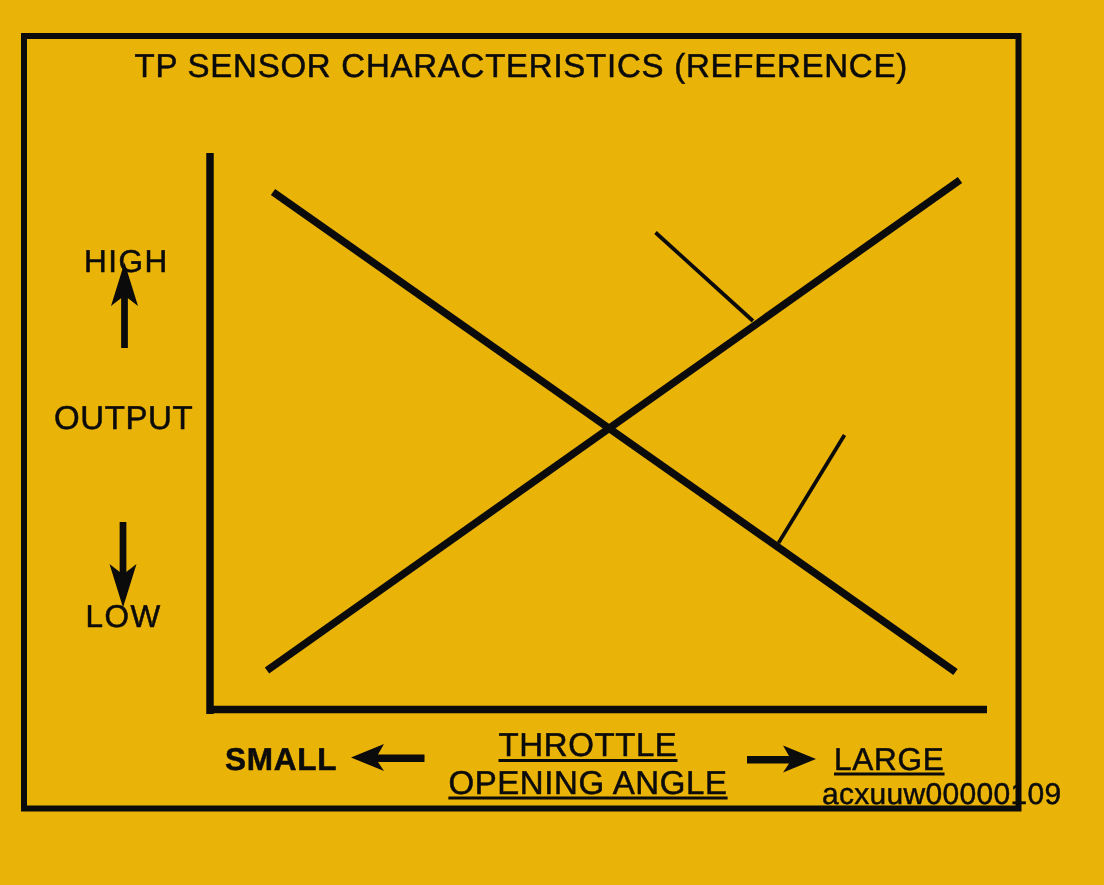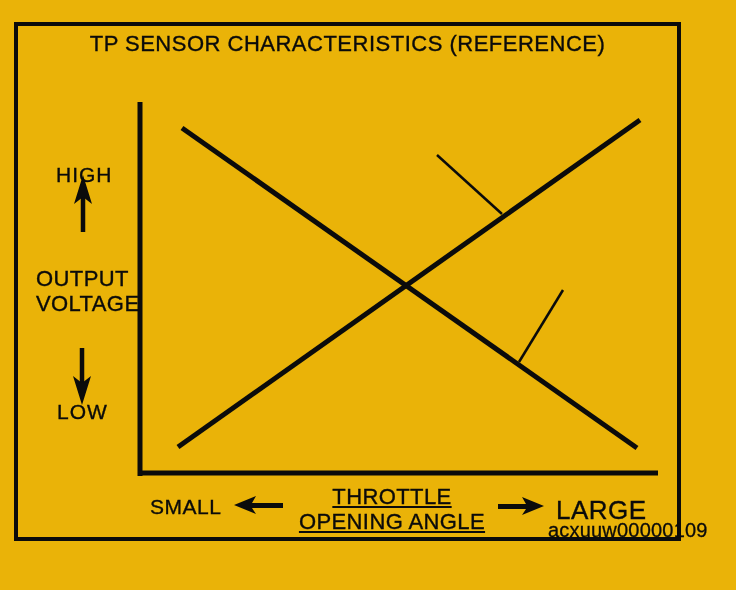--- a/index.html
+++ b/index.html
@@ -32,22 +32,22 @@
   .series-label{font-size:21px;letter-spacing:0.6px;}
   .s1{left:348px;top:127px;}
   .s2{left:488px;top:262px;}
   .high{left:56px;top:139px;font-size:21px;letter-spacing:1px;margin-top:24px;}
   .low{left:57px;top:400px;font-size:21px;letter-spacing:1px;}
   .yaxis-label{
     left:36px;top:266px;
     font-size:22px;line-height:25px;
     letter-spacing:0.4px;
   }
-  .small{left:150px;top:495px;font-size:21px;letter-spacing:0.5px;}
-  .large{left:556px;top:495px;font-size:26px;letter-spacing:0.5px;}
+  .small{left:150px;top:495px;font-size:21px;letter-spacing:0.5px;font-weight:bold;}
+  .large{left:556px;top:495px;font-size:21px;letter-spacing:0.5px;text-decoration:underline;}
   .xaxis-label{
     left:282px;top:484px;width:220px;
     text-align:center;
     font-size:22px;line-height:25px;
     letter-spacing:0.4px;
     text-decoration:underline;
   }
   .watermark{
     position:absolute;
     left:548px;top:519px;width:145px;
@@ -87,21 +87,20 @@
     <polygon fill="#0b0b0b" points="234,505 256,496 252,503 283,503 283,508 252,508 256,514"></polygon>
     <polygon fill="#0b0b0b" points="544,506 522,497 526,504 498,504 498,509 526,509 522,515"></polygon>
   </svg>
 
   <div class="lbl title">TP SENSOR CHARACTERISTICS (REFERENCE)</div>
 
 
   <div class="lbl high">HIGH</div>
   <div class="lbl yaxis-label">
     <div>OUTPUT</div>
-    <div>VOLTAGE</div>
   </div>
   <div class="lbl low">LOW</div>
 
   <div class="lbl small">SMALL</div>
   <div class="lbl xaxis-label">
     <div>THROTTLE</div>
     <div>OPENING ANGLE</div>
   </div>
   <div class="lbl large">LARGE</div>
 

